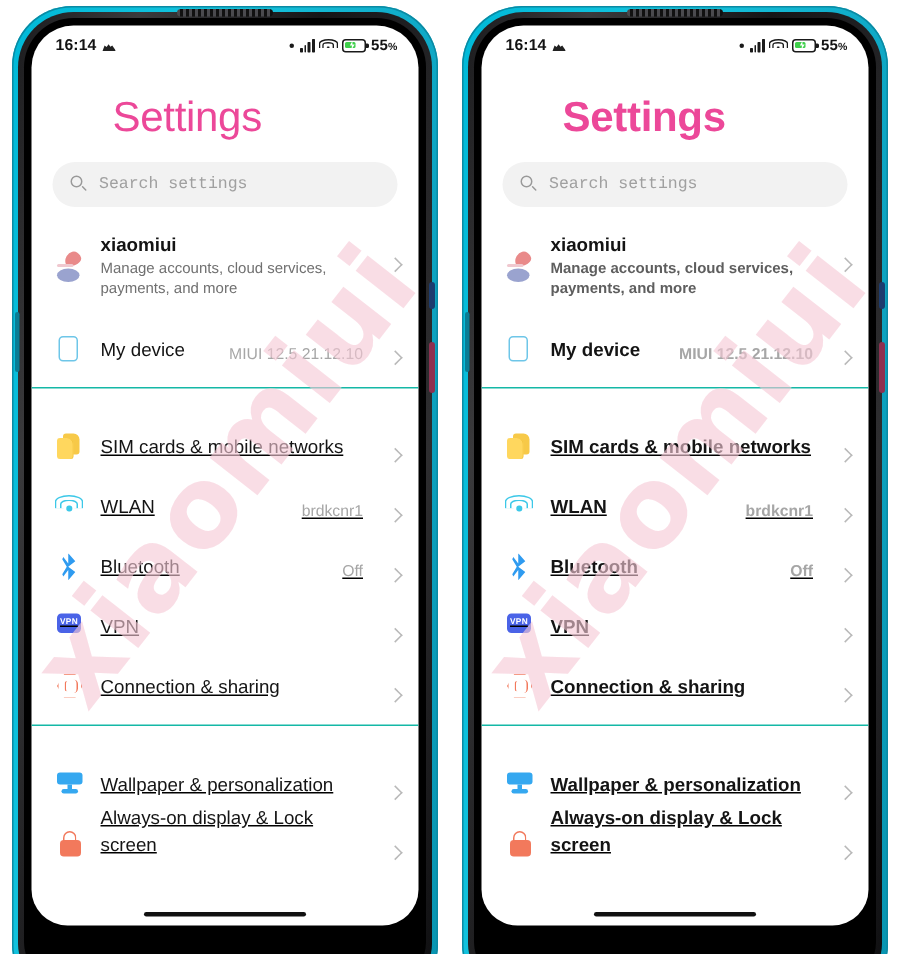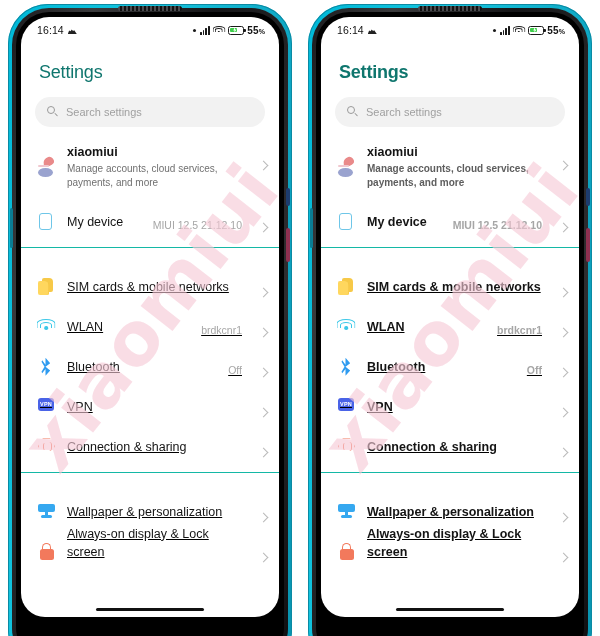--- a/index.html
+++ b/index.html
@@ -45,21 +45,21 @@
   .btn-left{position:absolute;left:-2px;top:200px;width:3px;height:40px;border-radius:2px;background:#0a7c94;}
 
   
   .statusbar{
     display:flex;align-items:center;justify-content:space-between;
     height:22px;padding:4px 14px 0 16px;box-sizing:border-box;
     font-size:10.5px;color:#111;letter-spacing:.1px;
   }
   .sb-left{display:flex;align-items:center;gap:4px;}
   .sb-right{display:flex;align-items:center;gap:3.5px;}
-  .clock{font-size:10.5px;font-weight:400;color:#121212;}
+  .clock{font-size:10.5px;font-weight:700;color:#121212;}
   .alarm-ico{display:inline-block;width:9px;height:8px;position:relative;}
   .alarm-ico::before{
     content:"";position:absolute;left:0;top:2px;width:9px;height:6px;
     background:#222;
     clip-path:polygon(0% 100%,15% 40%,30% 55%,45% 25%,58% 52%,72% 38%,100% 100%);
   }
   .sig{display:flex;align-items:flex-end;gap:1px;height:9px;}
   .sig i{display:block;width:1.7px;background:#1a1a1a;border-radius:.5px;}
   .sig i:nth-child(1){height:3px;}
   .sig i:nth-child(2){height:4.5px;}
@@ -75,26 +75,26 @@
   .batt::after{content:"";position:absolute;right:-3px;top:2.2px;width:1.6px;height:3.4px;background:#1a1a1a;border-radius:0 1px 1px 0;}
   .batt .fill{position:absolute;left:1px;top:1px;height:4.6px;width:7.5px;background:#3ecf4a;border-radius:1px;}
   .batt .bolt{position:absolute;left:4px;top:.6px;width:4px;height:6px;background:#fff;
     clip-path:polygon(55% 0,10% 55%,45% 55%,35% 100%,90% 42%,52% 42%);}
   .pct{font-size:10px;font-weight:600;color:#121212;}
   .pct em{font-style:normal;font-size:7px;}
 
   
   .content{padding:0 0 0 0;position:relative;height:578px;}
   .title{
-    font-size:18px;color:#0f766e;font-weight:400;
-    padding:24px 0 0 18px;letter-spacing:-.2px;line-height:1.1;
+    font-size:28px;color:#ec4899;font-weight:400;
+    padding:24px 0 0 18px;letter-spacing:-.2px;line-height:1.1;margin-left:36px;
   }
   .searchbar{
     margin:14px 14px 0 14px;height:30px;border-radius:15px;background:#f2f2f2;
-    display:flex;align-items:center;gap:8px;padding:0 12px;box-sizing:border-box;
+    display:flex;align-items:center;gap:8px;padding:0 12px;box-sizing:border-box;font-family:Liberation Mono, monospace;
   }
   .search-ico{width:11px;height:11px;position:relative;flex:none;}
   .search-ico::before{content:"";position:absolute;left:0;top:0;width:8px;height:8px;border:1.3px solid #9a9a9a;border-radius:50%;box-sizing:border-box;}
   .search-ico::after{content:"";position:absolute;left:7px;top:7.3px;width:4px;height:1.3px;background:#9a9a9a;transform:rotate(45deg);border-radius:1px;}
   .search-ph{font-size:11px;color:#a0a0a0;}
 
   .group{margin-top:10px;}
   .group.gap{margin-top:16px;border-top:1px solid #14b8a6;padding-top:8px;text-decoration:underline;}
 
   .row{

